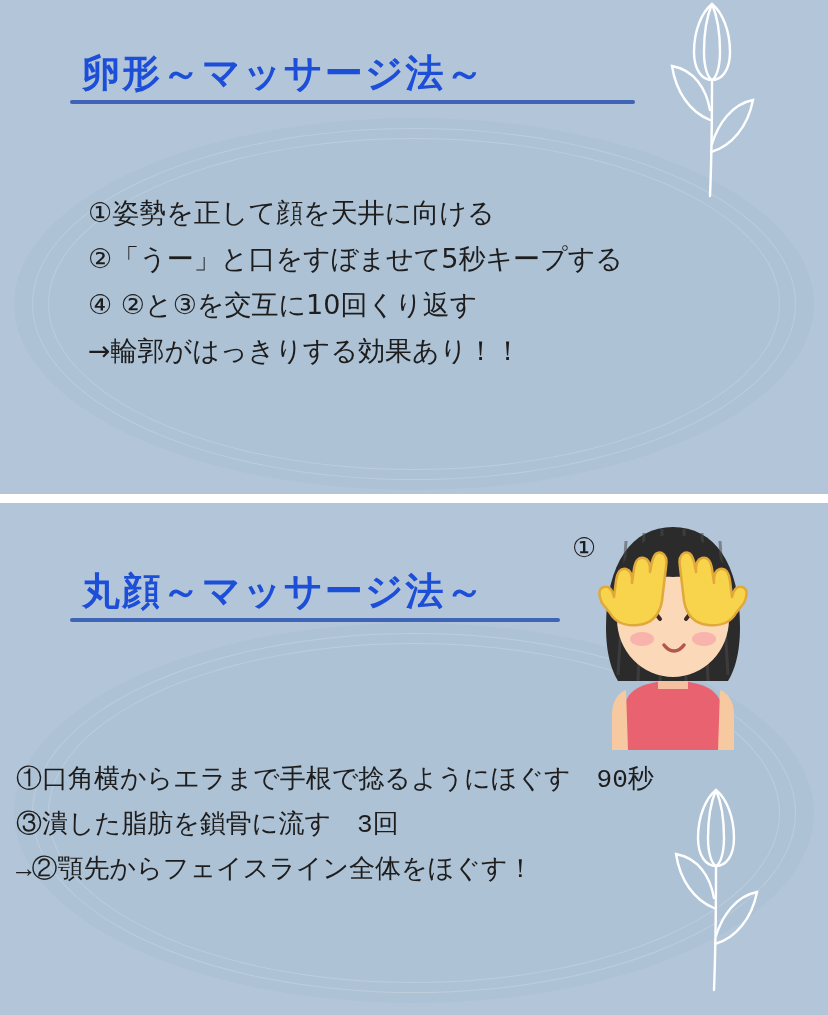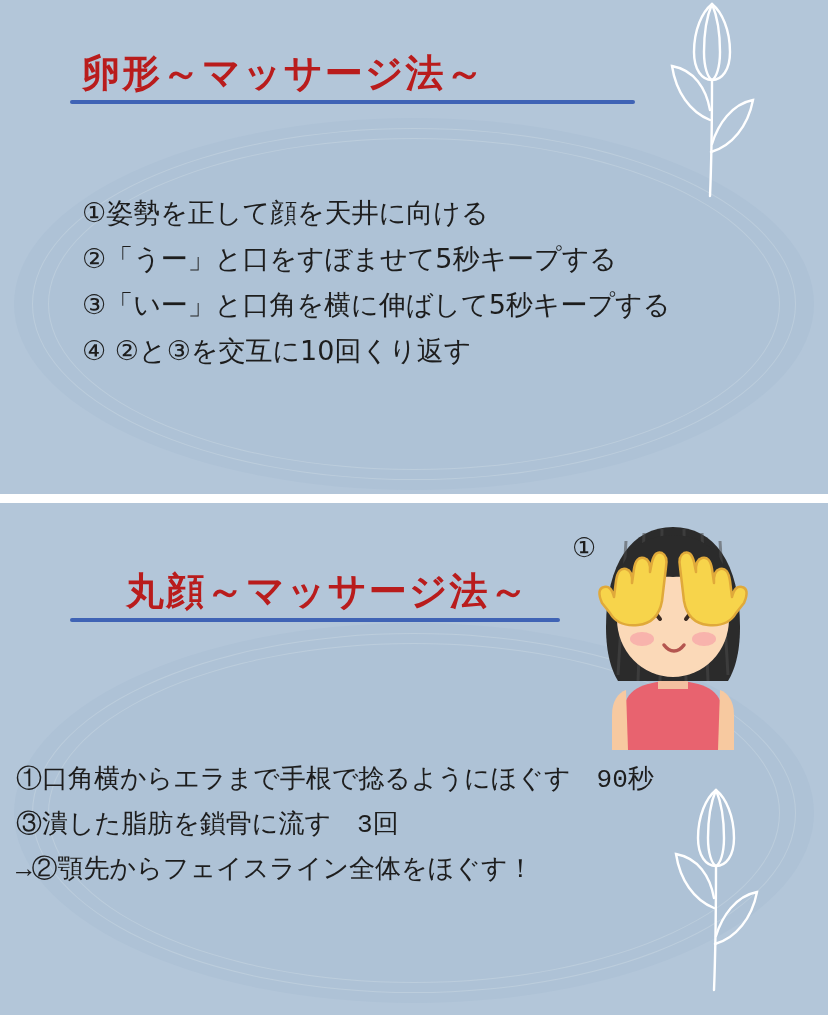--- a/index.html
+++ b/index.html
@@ -54,44 +54,44 @@
 
   #ellipse-top-wrap { left: 14px; top: 118px; width: 800px; height: 372px; }
   #ellipse-bottom-wrap { left: 14px; top: 120px; width: 800px; height: 380px; }
 
   
   .heading {
     position: absolute;
     font-family: "DejaVu Sans", sans-serif;
     font-size: 38px;
     font-weight: 700;
-    color: #b91c1c;
+    color: #1d4ed8;
     letter-spacing: 2px;
     white-space: nowrap;
   }
   .heading-rule {
     position: absolute;
     height: 4px;
     background: #3f63b5;
     border-radius: 2px;
   }
   #heading-top { left: 82px; top: 48px; }
   #rule-top { left: 70px; top: 100px; width: 565px; }
-  #heading-bottom { left: 82px; top: 566px; margin-left: 44px; }
+  #heading-bottom { left: 82px; top: 566px; }
   #rule-bottom { left: 70px; top: 618px; width: 490px; }
 
   
   .steps {
     position: absolute;
     color: #1d1d1d;
     font-size: 27px;
     line-height: 46px;
     white-space: nowrap;
   }
-  #steps-top { left: 82px; top: 190px; }
+  #steps-top { left: 88px; top: 190px; }
   #steps-bottom { left: 16px; top: 758px; font-size: 26px; line-height: 45px; font-family: Liberation Mono, monospace; }
   .step-line { display: block; }
   .step-line.result { letter-spacing: 0px; }
 
   
   .tulip {
     position: absolute;
     pointer-events: none;
   }
   #tulip-top { right: 22px; top: 0px; width: 170px; height: 210px; }
@@ -125,22 +125,22 @@
       <div class="ellipse outline" style="left:18px;top:10px;width:764px;height:352px;"></div>
       <div class="ellipse outline" style="left:34px;top:20px;width:732px;height:332px;"></div>
     </div>
 
     <div class="heading" id="heading-top">卵形～マッサージ法～</div>
     <div class="heading-rule" id="rule-top"></div>
 
     <div class="steps" id="steps-top">
       <span class="step-line">①姿勢を正して顔を天井に向ける</span>
       <span class="step-line">②「うー」と口をすぼませて5秒キープする</span>
-      <span class="step-line">③「いー」と口角を横に伸ばして5秒キープする</span>
       <span class="step-line">④ ②と③を交互に10回くり返す</span>
+      <span class="step-line result">→輪郭がはっきりする効果あり！！</span>
     </div>
 
     <svg class="tulip" id="tulip-top" viewBox="0 0 170 210">
       <g fill="none" stroke="#ffffff" stroke-width="2.4" stroke-linecap="round">
         <path d="M58 52 C58 30 66 12 76 4 C86 12 94 30 94 52 C94 70 86 80 76 80 C66 80 58 70 58 52 Z"></path>
         <path d="M76 4 C70 18 68 36 68 52 C68 68 72 78 76 80"></path>
         <path d="M76 4 C82 18 84 36 84 52 C84 68 80 78 76 80"></path>
         <path d="M76 80 C76 110 76 150 74 196"></path>
         <path d="M74 120 C54 112 40 92 36 66 C58 70 70 88 74 110"></path>
         <path d="M75 152 C96 146 112 126 117 100 C96 104 82 124 76 144"></path>

